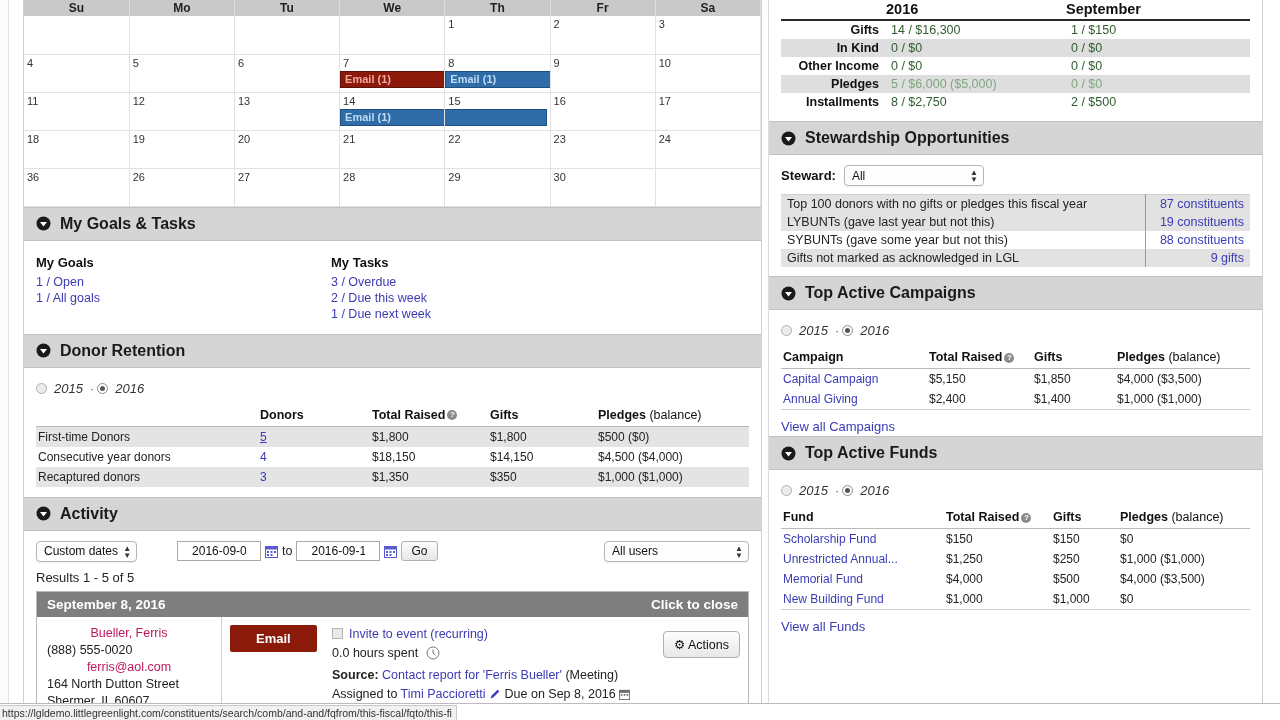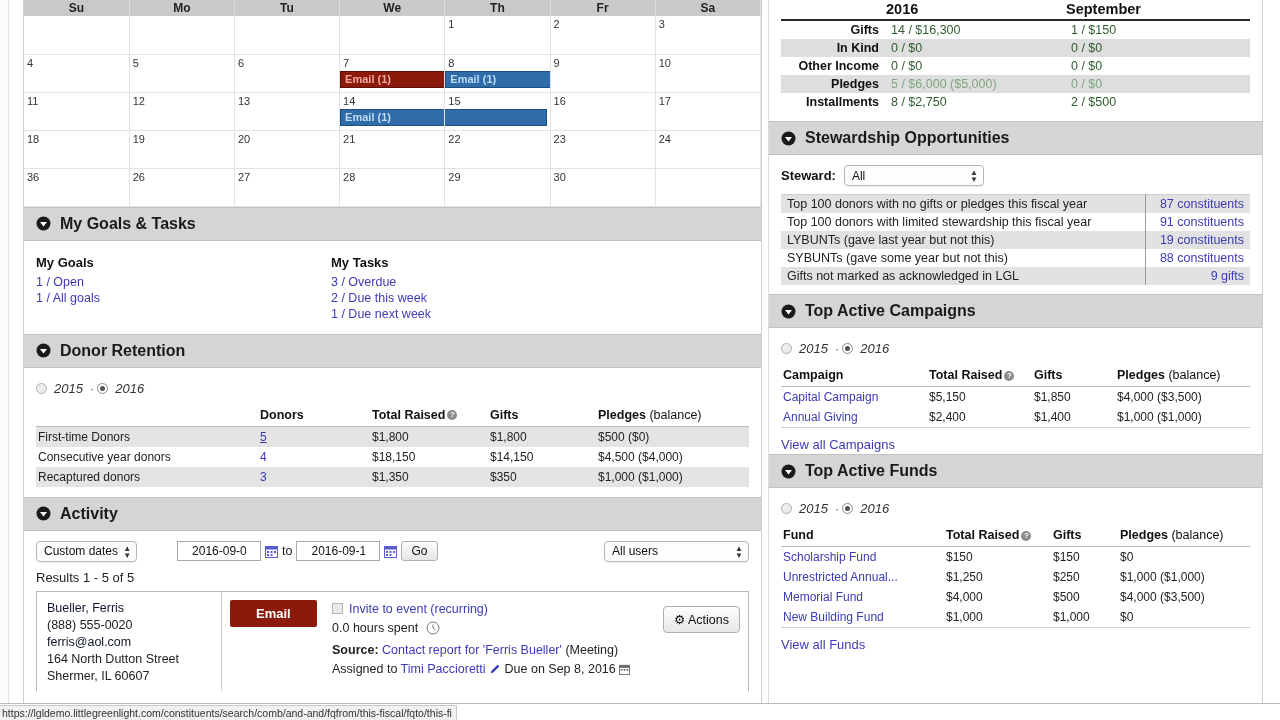--- a/index.html
+++ b/index.html
@@ -100,21 +100,21 @@
   .btn-go { border:1px solid #b0b0b0; border-radius:3px; background:linear-gradient(#fdfdfd,#e6e6e6); font-size:12px; padding:2px 9px; color:#111; }
   .results { padding:2px 12px 6px 12px; font-size:13px; color:#222; }
 
   .act-card { margin:0 12px; border:1px solid #b9b9b9; border-bottom:none; }
   .act-card-head {
     background:#7e7e7e; color:#fff; font-weight:bold; font-size:13.5px;
     padding:5px 10px; display:flex; justify-content:space-between; align-items:center;
   }
   .act-card-body { display:flex; background:#fff; }
   .act-contact { width:185px; border-right:1px solid #cfcfcf; padding:8px 10px 6px 10px; font-size:12.5px; line-height:17px; color:#222; }
-  .act-contact a { color:#0f172a; text-decoration:none; display:block; }
+  .act-contact a { color:#be185d; text-decoration:none; display:block;text-align:center; }
   .act-main { flex:1; padding:8px 10px 6px 8px; position:relative;}
   .pill-email {
     display:inline-block; background:#8b1a0a; color:#fff; font-weight:bold;
     font-size:13px; padding:6px 26px; vertical-align:top; border-radius:2px;
   }
   .act-lines { display:inline-block; vertical-align:top; margin-left:12px; font-size:12.5px; line-height:19px; color:#222;}
   .act-lines a { color:#3b3bb5; text-decoration:none; }
   .chkbox { display:inline-block; width:11px; height:11px; border:1px solid #b5b5b5; background:#e9e9e9; vertical-align:-1px; margin-right:6px;}
   .btn-actions {
     position:absolute; right:8px; top:14px;
@@ -418,20 +418,24 @@
       <button class="btn-go">Go</button>
       <span class="sel" style="margin-left:auto;width:145px;justify-content:flex-start">
         <span>All users</span>
         <span class="arrows">▲<br>▼</span>
       </span>
     </div>
 
     <div class="results">Results 1 - 5 of 5</div>
 
     <div class="act-card">
+      <div class="act-card-head">
+        <span>September 8, 2016</span>
+        <span>Click to close</span>
+      </div>
       <div class="act-card-body">
         <div class="act-contact">
           <a href="#">Bueller, Ferris</a>
           <div>(888) 555-0020</div>
           <a href="#">ferris@aol.com</a>
           <div>164 North Dutton Street</div>
           <div>Shermer, IL 60607</div>
 
         </div>
         <div class="act-main">
@@ -539,24 +543,20 @@
         <span>All</span>
         <span class="arrows">▲<br>▼</span>
       </span>
     </div>
     <table class="sw-table">
       <tbody id="steward-body">
           <tr class="alt">
             <td>Top 100 donors with no gifts or pledges this fiscal year</td>
             <td class="cnt"><a href="#">87 constituents</a></td>
           </tr>
-          <tr>
-            <td>Top 100 donors with limited stewardship this fiscal year</td>
-            <td class="cnt"><a href="#">91 constituents</a></td>
-          </tr>
           <tr class="alt">
             <td>LYBUNTs (gave last year but not this)</td>
             <td class="cnt"><a href="#">19 constituents</a></td>
           </tr>
           <tr>
             <td>SYBUNTs (gave some year but not this)</td>
             <td class="cnt"><a href="#">88 constituents</a></td>
           </tr>
           <tr class="alt">
             <td>Gifts not marked as acknowledged in LGL</td>

